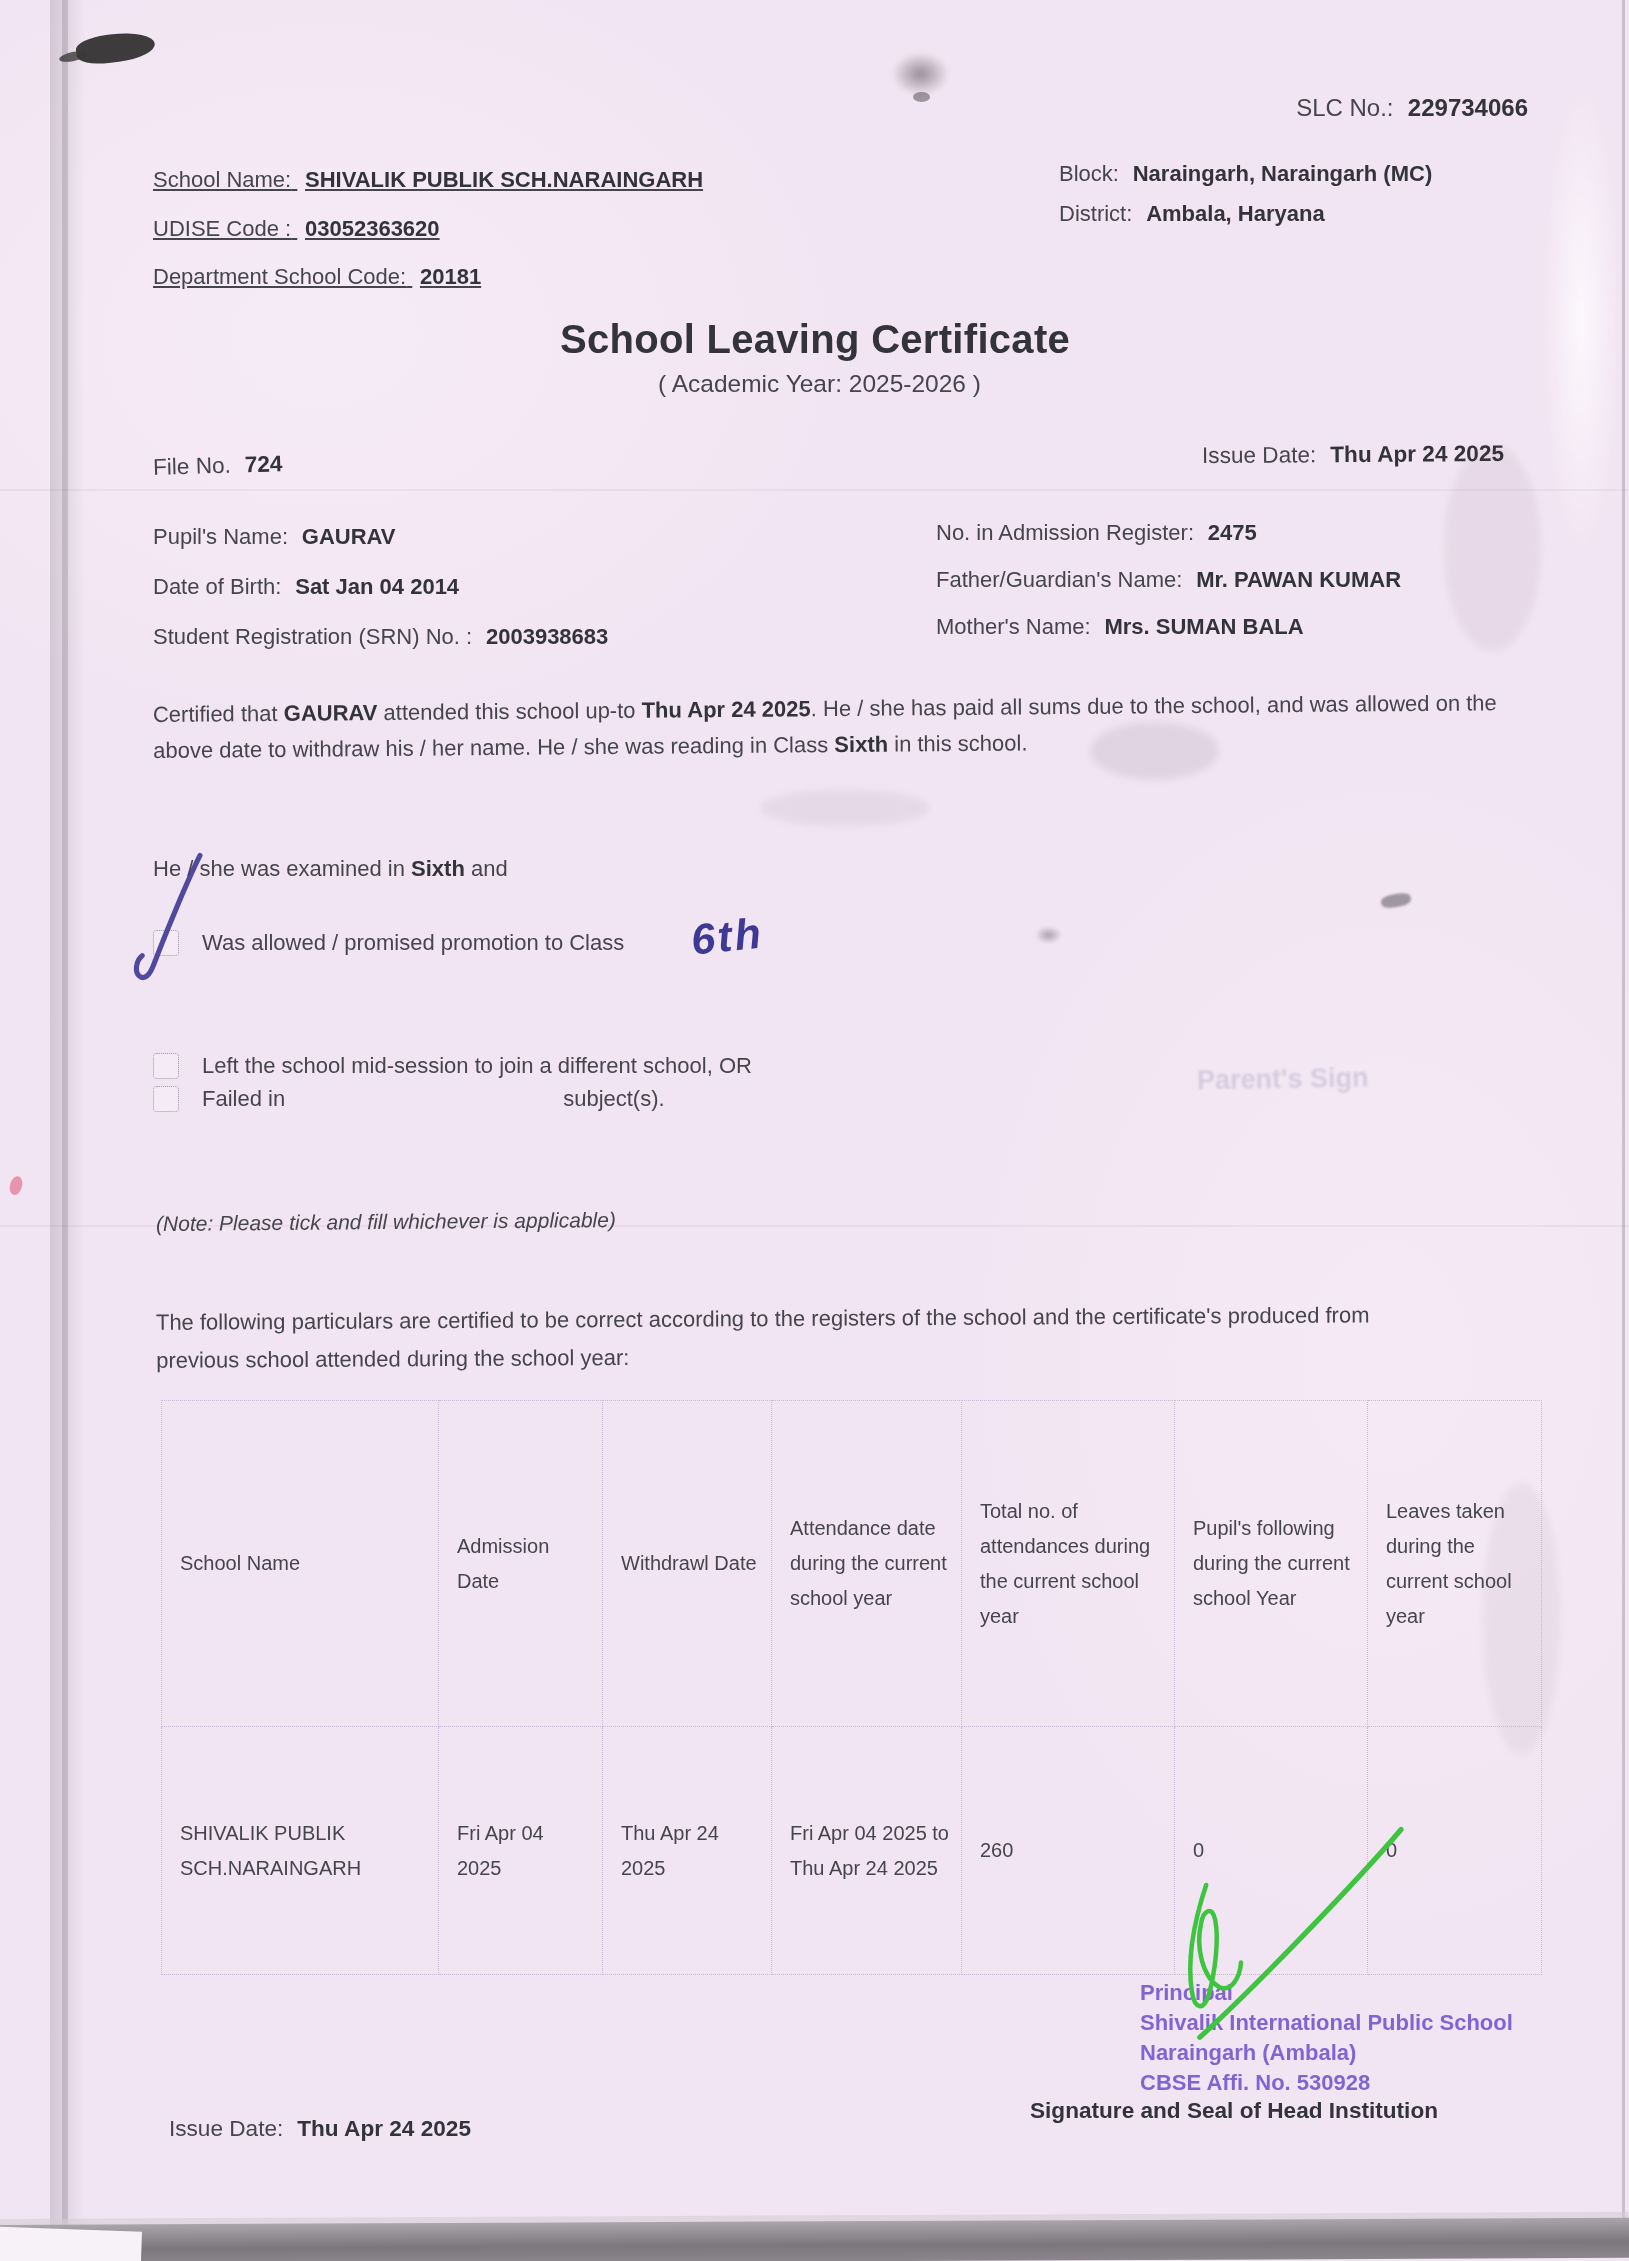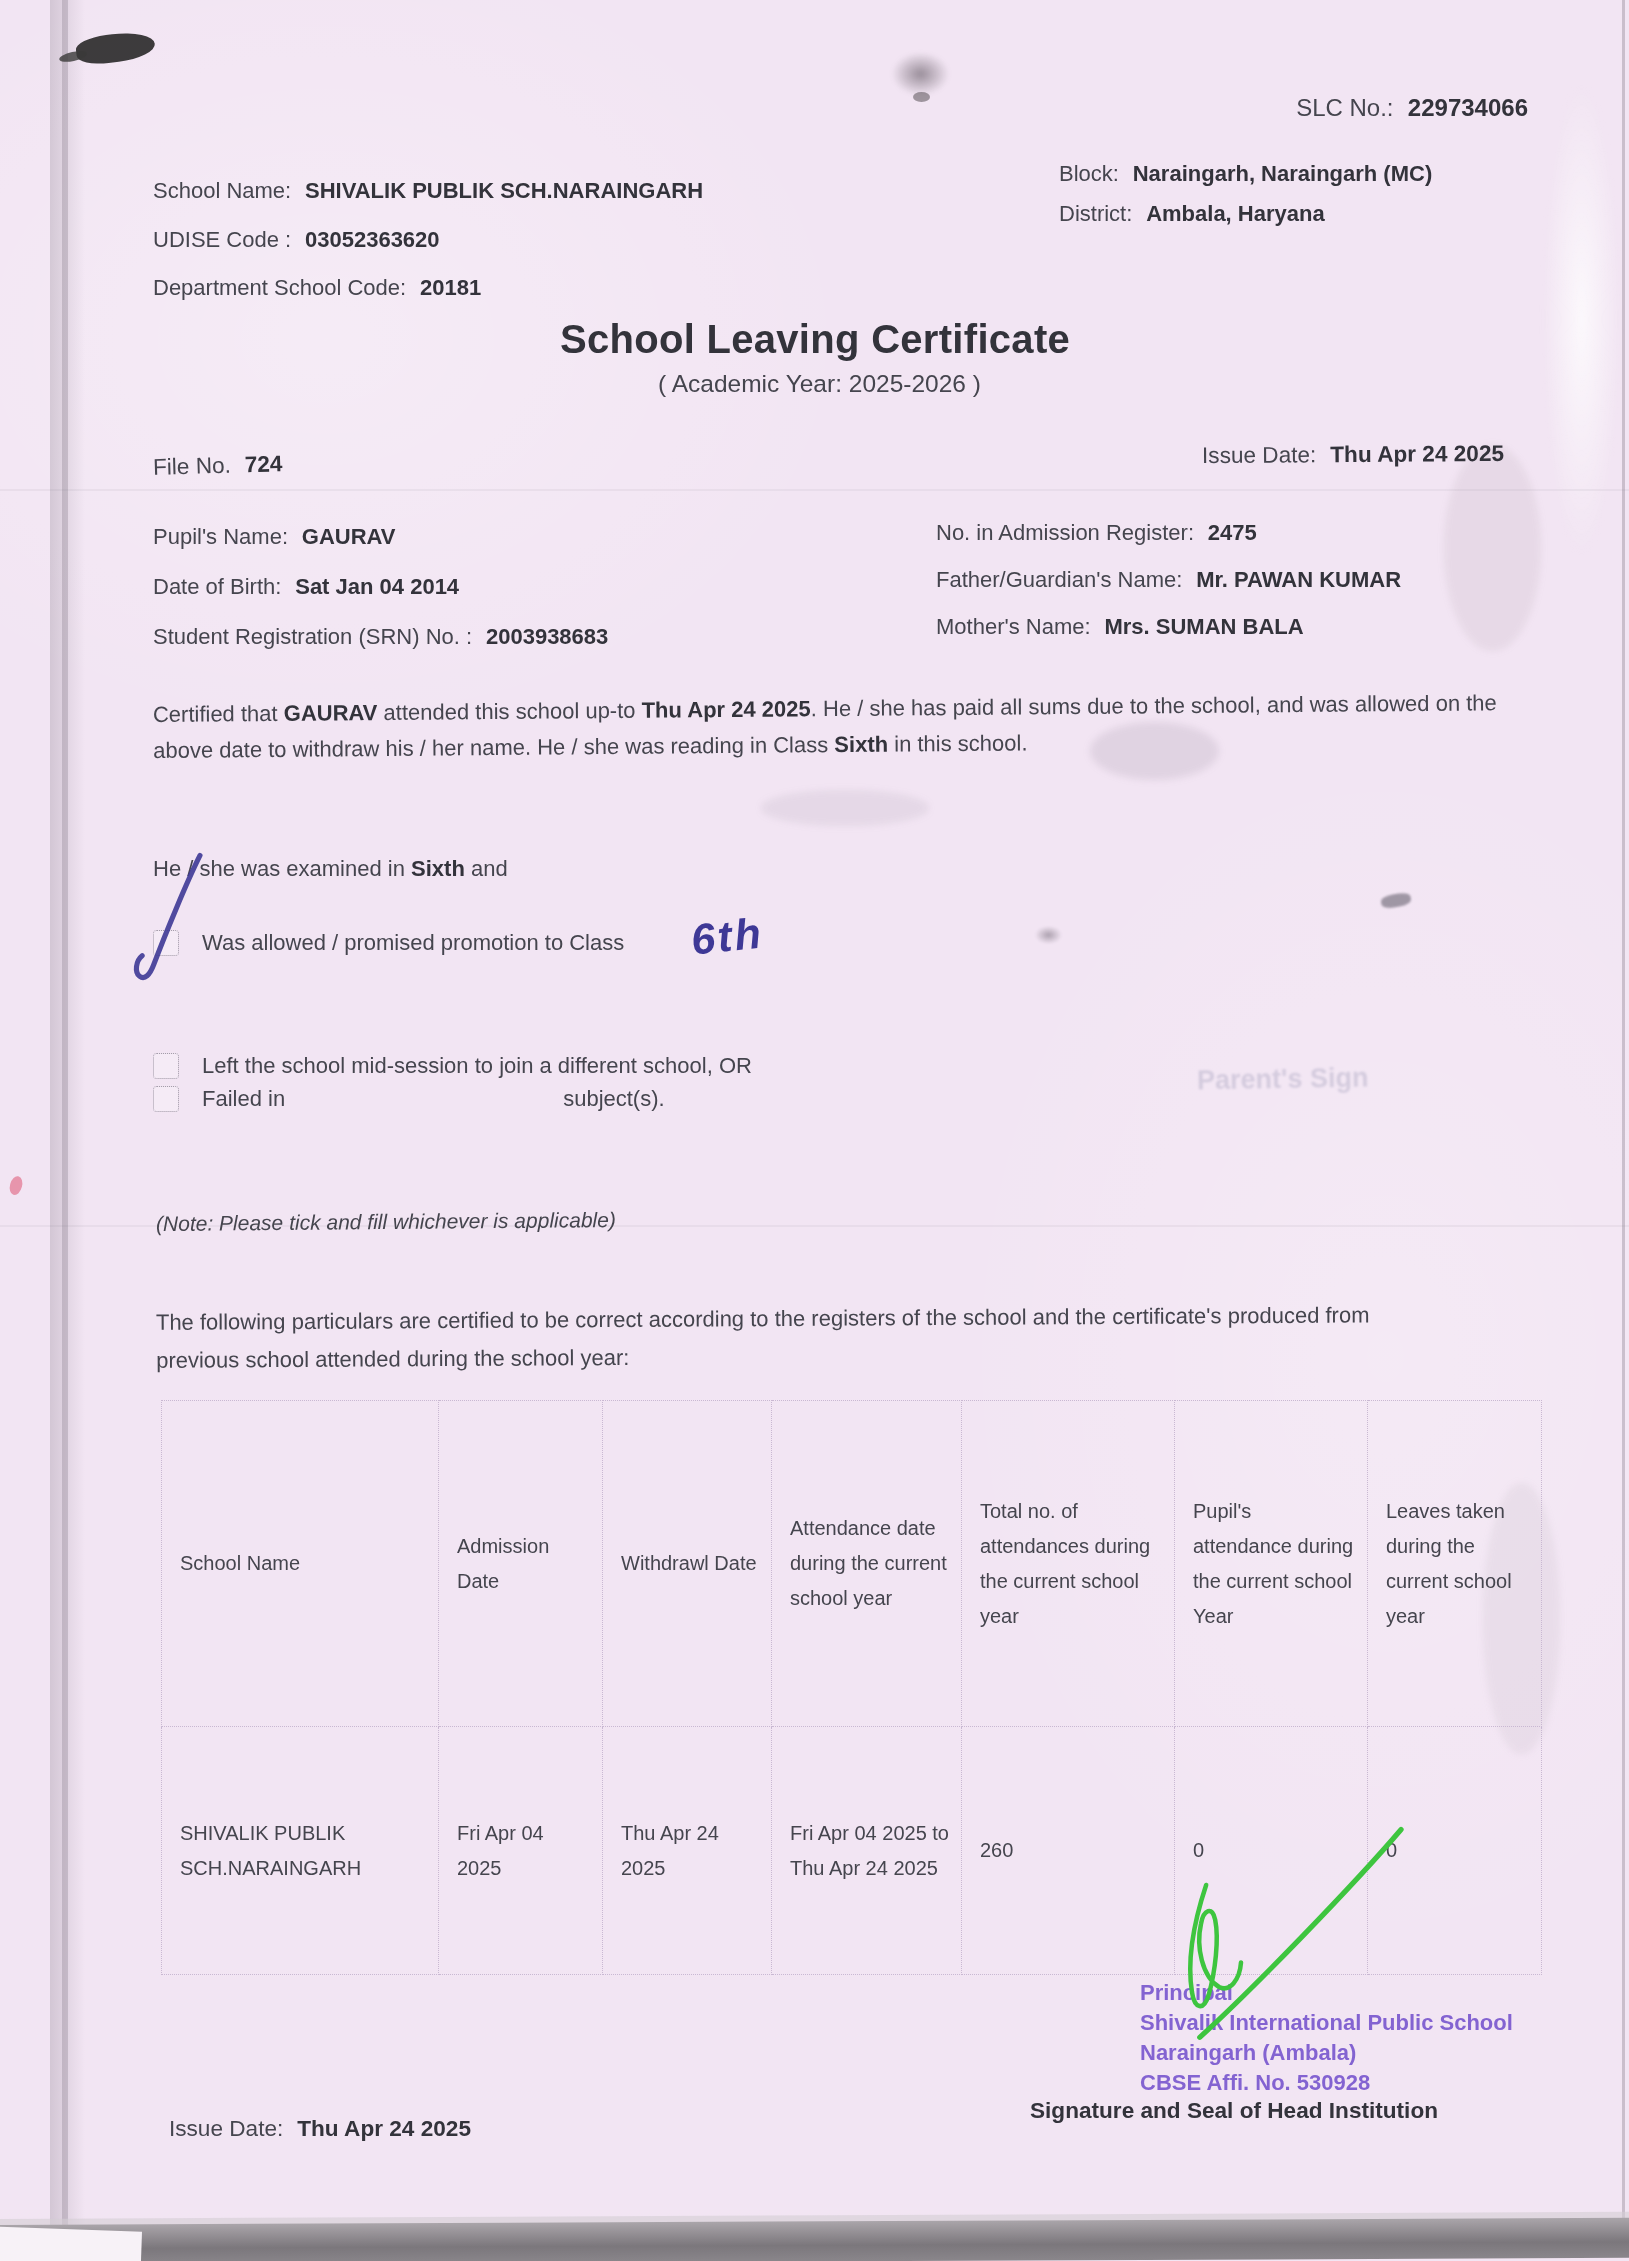--- a/index.html
+++ b/index.html
@@ -22,21 +22,21 @@
       var(--paper);
     color:var(--ink);
     font-size:22px;
   }
   .abs{position:absolute;}
   .lbl{font-weight:400; color:var(--ink);}
   .val{font-weight:700; color:var(--ink-strong); margin-left:7.7px;}
   .field{white-space:nowrap;}
 
   .slc{top:94px; right:102px; font-size:24px;}
-  .hdr-left{left:153px; top:178px;}
+  .hdr-left{left:153px; top:167px;text-decoration:underline;}
   .hdr-left .field{margin-bottom:22.6px;}
   .hdr-right{left:1059px; top:161px;}
   .hdr-right .field{margin-bottom:14px;}
 
   .title{left:0; right:0; top:317px; text-align:center;
          font-size:40px; font-weight:700; color:var(--ink-strong); letter-spacing:0.3px;}
   .acad{left:0; right:0; top:370px; text-align:center; font-size:24.5px;padding-left:9px;}
 
   .file-no{left:153px; top:453px; transform:rotate(-1.6deg); font-size:22.6px;}
   .issue-top{right:126px; top:442px; font-size:22.6px; transform:rotate(-.4deg);}
@@ -256,21 +256,21 @@
         <col class="c5">
         <col class="c6">
     </colgroup>
     <thead>
       <tr>
         <th>School Name</th>
         <th>Admission Date</th>
         <th>Withdrawl Date</th>
         <th>Attendance date during the current school year</th>
         <th>Total no. of attendances during the current school year</th>
-        <th>Pupil's attendance during the current school Year</th>
+        <th>Pupil's following during the current school Year</th>
         <th>Leaves taken during the current school year</th>
       </tr>
     </thead>
     <tbody>
       <tr>
         <td>SHIVALIK PUBLIK SCH.NARAINGARH</td>
         <td>Fri Apr 04 2025</td>
         <td>Thu Apr 24 2025</td>
         <td>Fri Apr 04 2025 to Thu Apr 24 2025</td>
         <td>260</td>

